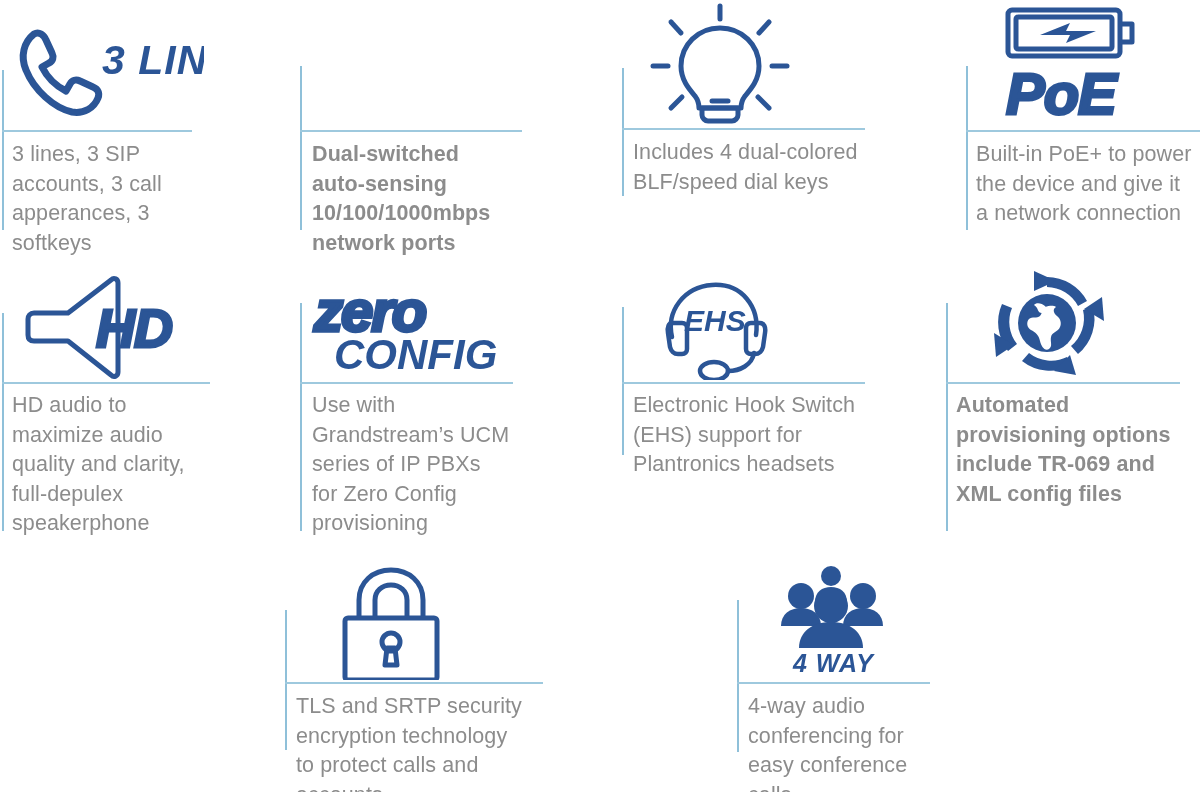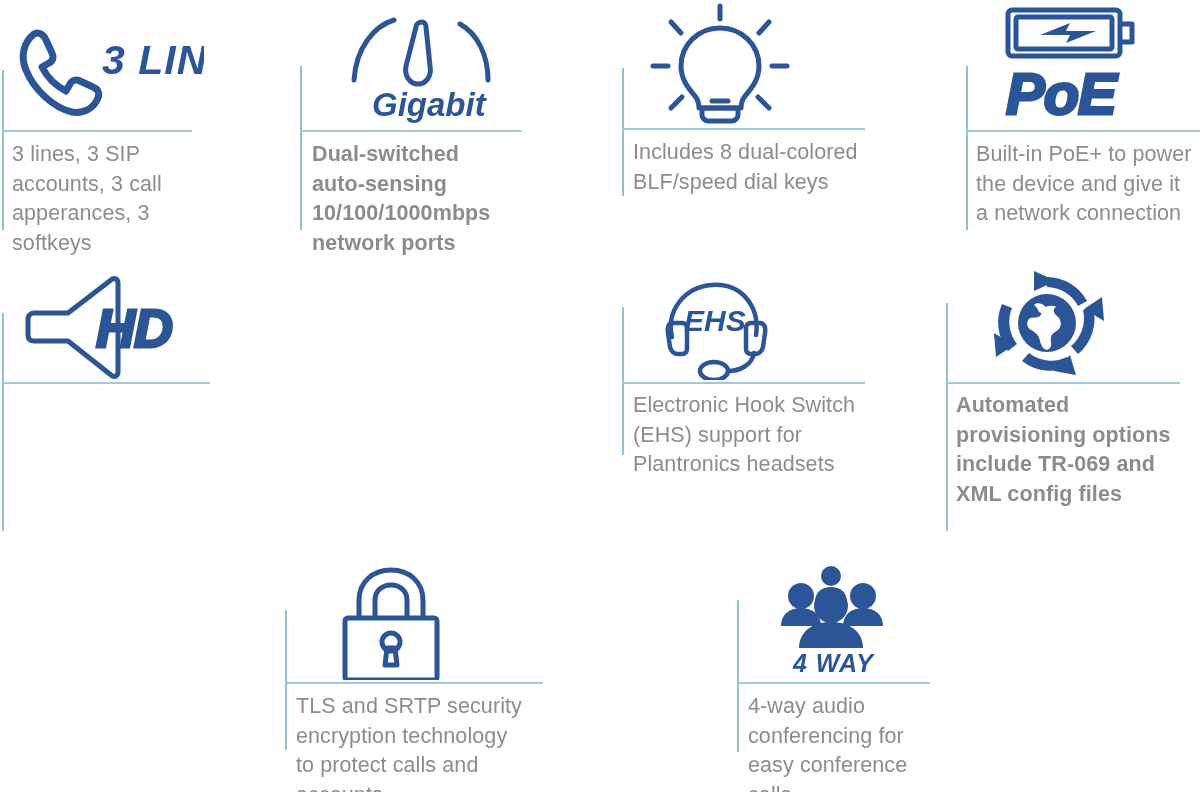--- a/index.html
+++ b/index.html
@@ -85,31 +85,20 @@
     </div>
     <div class="rule-v" style="left:2px; top:70px; height:160px;"></div>
     <div class="rule-h" style="left:2px; top:130px; width:190px;"></div>
     <div class="desc" style="left:12px; top:140px; width:250px;">3 lines, 3 SIP
 accounts, 3 call
 apperances, 3
 softkeys</div>
   </div>
 
   <div class="cell" style="left:298px; top:0px; width:290px; height:260px;">
-    <div class="icon-wrap" style="left:38px; top:8px; width:180px; height:115px;">
-      <svg width="180" height="115" viewBox="0 0 180 115">
-        <g fill="none" stroke="#2b5596" stroke-width="5" stroke-linecap="round" stroke-linejoin="round">
-          <path d="M18 72 C20 40 38 18 58 12"></path>
-          <path d="M124 16 C142 26 152 48 152 72"></path>
-          <path d="M86 14 C88 14 90 16 90 19 L94 58 C96 68 90 76 82 76
-                   C74 76 68 68 70 58 L80 19 C80 16 83 14 86 14 Z"></path>
-        </g>
-        <text class="wm" x="36" y="108" font-size="33" letter-spacing="0">Gigabit</text>
-      </svg>
-    </div>
     <div class="rule-v" style="left:2px; top:66px; height:164px;"></div>
     <div class="rule-h" style="left:2px; top:130px; width:222px;"></div>
     <div class="desc" style="left:14px; top:140px; width:260px;font-weight:bold;">Dual-switched
 auto-sensing
 10/100/1000mbps
 network ports</div>
   </div>
 
   <div class="cell" style="left:620px; top:0px; width:300px; height:260px;">
     <div class="icon-wrap" style="left:20px; top:2px; width:160px; height:122px;">
@@ -124,21 +113,21 @@
           <line x1="129" y1="20" x2="119" y2="31"></line>
           <line x1="13" y1="64" x2="28" y2="64"></line>
           <line x1="147" y1="64" x2="132" y2="64"></line>
           <line x1="31" y1="106" x2="42" y2="95"></line>
           <line x1="129" y1="106" x2="118" y2="95"></line>
         </g>
       </svg>
     </div>
     <div class="rule-v" style="left:2px; top:68px; height:128px;"></div>
     <div class="rule-h" style="left:2px; top:128px; width:243px;"></div>
-    <div class="desc" style="left:13px; top:138px; width:275px;">Includes 8 dual-colored
+    <div class="desc" style="left:13px; top:138px; width:275px;">Includes 4 dual-colored
 BLF/speed dial keys</div>
   </div>
 
   <div class="cell" style="left:964px; top:0px; width:236px; height:260px;">
     <div class="icon-wrap" style="left:28px; top:2px; width:180px; height:122px;">
       <svg width="180" height="122" viewBox="0 0 180 122">
         <g fill="none" stroke="#2b5596" stroke-width="5" stroke-linejoin="round">
           <rect x="16" y="8" width="112" height="46" rx="4"></rect>
           <rect x="24" y="15" width="96" height="32" rx="2"></rect>
           <path d="M128 22 L140 22 L140 40 L128 40"></path>
@@ -159,22 +148,42 @@
       <svg width="200" height="115" viewBox="0 0 200 115">
         <g fill="none" stroke="#2b5596" stroke-width="5" stroke-linejoin="round">
           <path d="M108 18 C108 14 104 12 101 15 L58 48 L24 48 C20 48 18 51 18 54
                    L18 70 C18 74 20 76 24 76 L58 76 L101 110 C104 113 108 111 108 107 Z"></path>
         </g>
         <text class="wm" x="86" y="82" font-size="54" stroke="#2b5596" stroke-width="3" fill="#ffffff" letter-spacing="-1">HD</text>
       </svg>
     </div>
     <div class="rule-v" style="left:2px; top:48px; height:218px;"></div>
     <div class="rule-h" style="left:2px; top:117px; width:208px;"></div>
-  </div>
-
+    <div class="desc" style="left:12px; top:126px; width:250px;">HD audio to
+maximize audio
+quality and clarity,
+full-depulex
+speakerphone</div>
+  </div>
+
+  <div class="cell" style="left:298px; top:265px; width:290px; height:275px;">
+    <div class="icon-wrap" style="left:8px; top:8px; width:220px; height:105px;">
+      <svg width="220" height="105" viewBox="0 0 220 105">
+        <text class="wm" x="8" y="58" font-size="58" stroke="#2b5596" stroke-width="3.5" fill="#ffffff" letter-spacing="-2">zero</text>
+        <text class="wm" x="28" y="96" font-size="42" fill="#2b5596" letter-spacing="0">CONFIG</text>
+      </svg>
+    </div>
+    <div class="rule-v" style="left:2px; top:38px; height:228px;"></div>
+    <div class="rule-h" style="left:2px; top:117px; width:213px;"></div>
+    <div class="desc" style="left:14px; top:126px; width:262px;">Use with
+Grandstream’s UCM
+series of IP PBXs
+for Zero Config
+provisioning</div>
+  </div>
 
   <div class="cell" style="left:620px; top:265px; width:300px; height:275px;">
     <div class="icon-wrap" style="left:28px; top:10px; width:160px; height:105px;text-align:center;">
       <svg width="160" height="105" viewBox="0 0 160 105">
         <g fill="none" stroke="#2b5596" stroke-width="4.5" stroke-linecap="round" stroke-linejoin="round">
           <path d="M24 62 C18 36 36 12 64 10 C94 8 112 32 108 60"></path>
           <path d="M24 48 L34 48 C37 48 39 50 39 53 L39 74 C39 77 37 79 34 79
                    L30 79 C26 79 23 76 22 72 L20 58 C19 52 21 48 24 48 Z"></path>
           <path d="M108 48 L112 48 C116 48 118 52 117 58 L115 72 C114 76 111 79 107 79
                    L103 79 C100 79 98 77 98 74 L98 53 C98 50 100 48 103 48 Z"></path>

